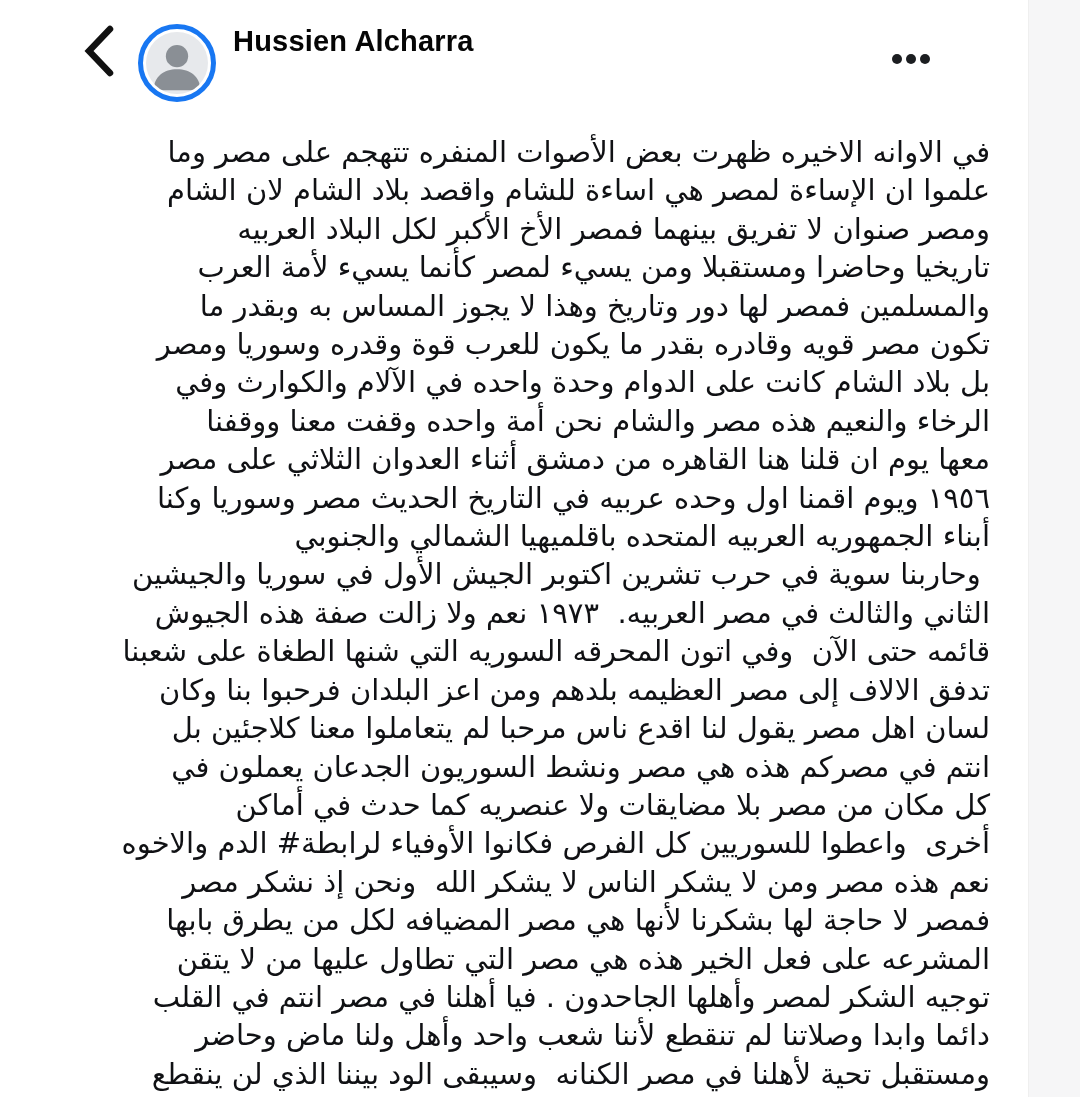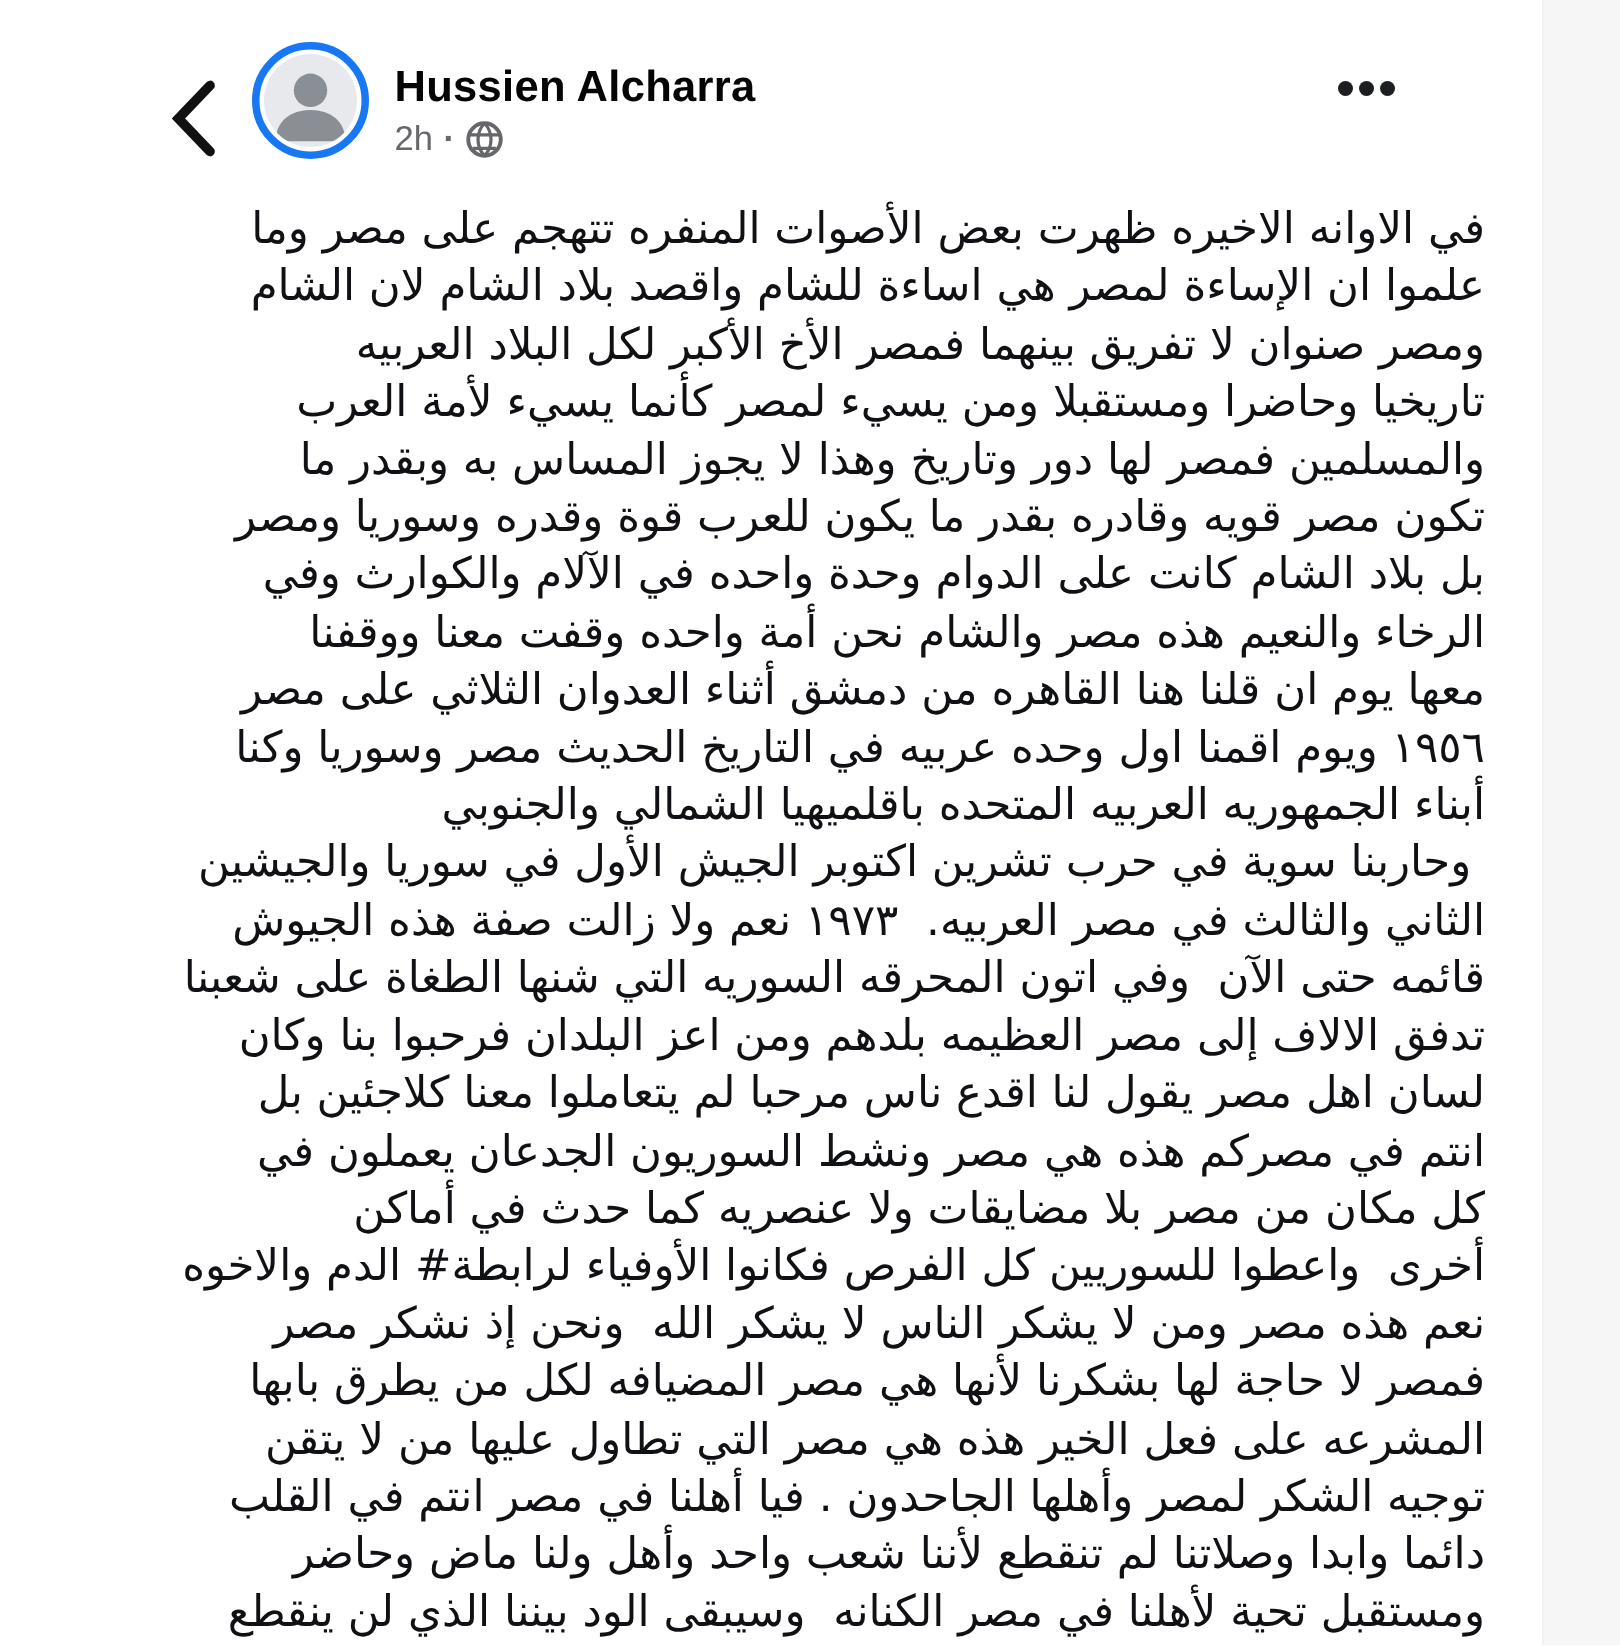--- a/index.html
+++ b/index.html
@@ -11,22 +11,22 @@
   }
   .right-strip {
     position: absolute;
     top: 0; right: 0;
     width: 52px; height: 100%;
     background: var(--right-strip, #f6f6f7);
     border-left: 1px solid #efefef;
   }
   header.post-header {
     display: flex;
-    align-items: flex-end;
-    padding: 24px 0 0 112px;
+    align-items: flex-start;
+    padding: 24px 0 0 82px;
     height: 106px;
     position: relative;
   }
   .back-button {
     background: none; border: none;
     width: 34px; height: 54px;
     cursor: pointer;
     padding: 0;
     flex: 0 0 auto;
   }
@@ -104,29 +104,20 @@
     <span class="avatar-inner">
       <svg width="62" height="62" viewBox="0 0 64 64">
         <circle cx="32" cy="25" r="11.5" fill="#8A8F95"></circle>
         <path d="M8 60c0-14 10.5-21.5 24-21.5S56 46 56 60z" fill="#8A8F95"></path>
       </svg>
     </span>
   </div>
 
   <div class="id-block">
     <div class="author-name">Hussien Alcharra</div>
-    <div class="meta-row">
-      <span>2h</span>
-      <span class="sep">·</span>
-      <svg width="26" height="26" viewBox="0 0 24 24">
-        <circle cx="12" cy="12" r="10" fill="none" stroke="#65676B" stroke-width="2.4"></circle>
-        <path d="M2.6 9.2 H21.4 M5 17.5 H19" fill="none" stroke="#65676B" stroke-width="2"></path>
-        <path d="M12 2a14.5 14.5 0 0 1 0 20 M12 2a14.5 14.5 0 0 0 0 20" fill="none" stroke="#65676B" stroke-width="2"></path>
-      </svg>
-    </div>
   </div>
 
   <button class="kebab-button" aria-label="More options">
     <span class="dot"></span>
     <span class="dot"></span>
     <span class="dot"></span>
   </button>
 </header>
 
 <article class="post-text">في الاوانه الاخيره ظهرت بعض الأصوات المنفره تتهجم على مصر وما

